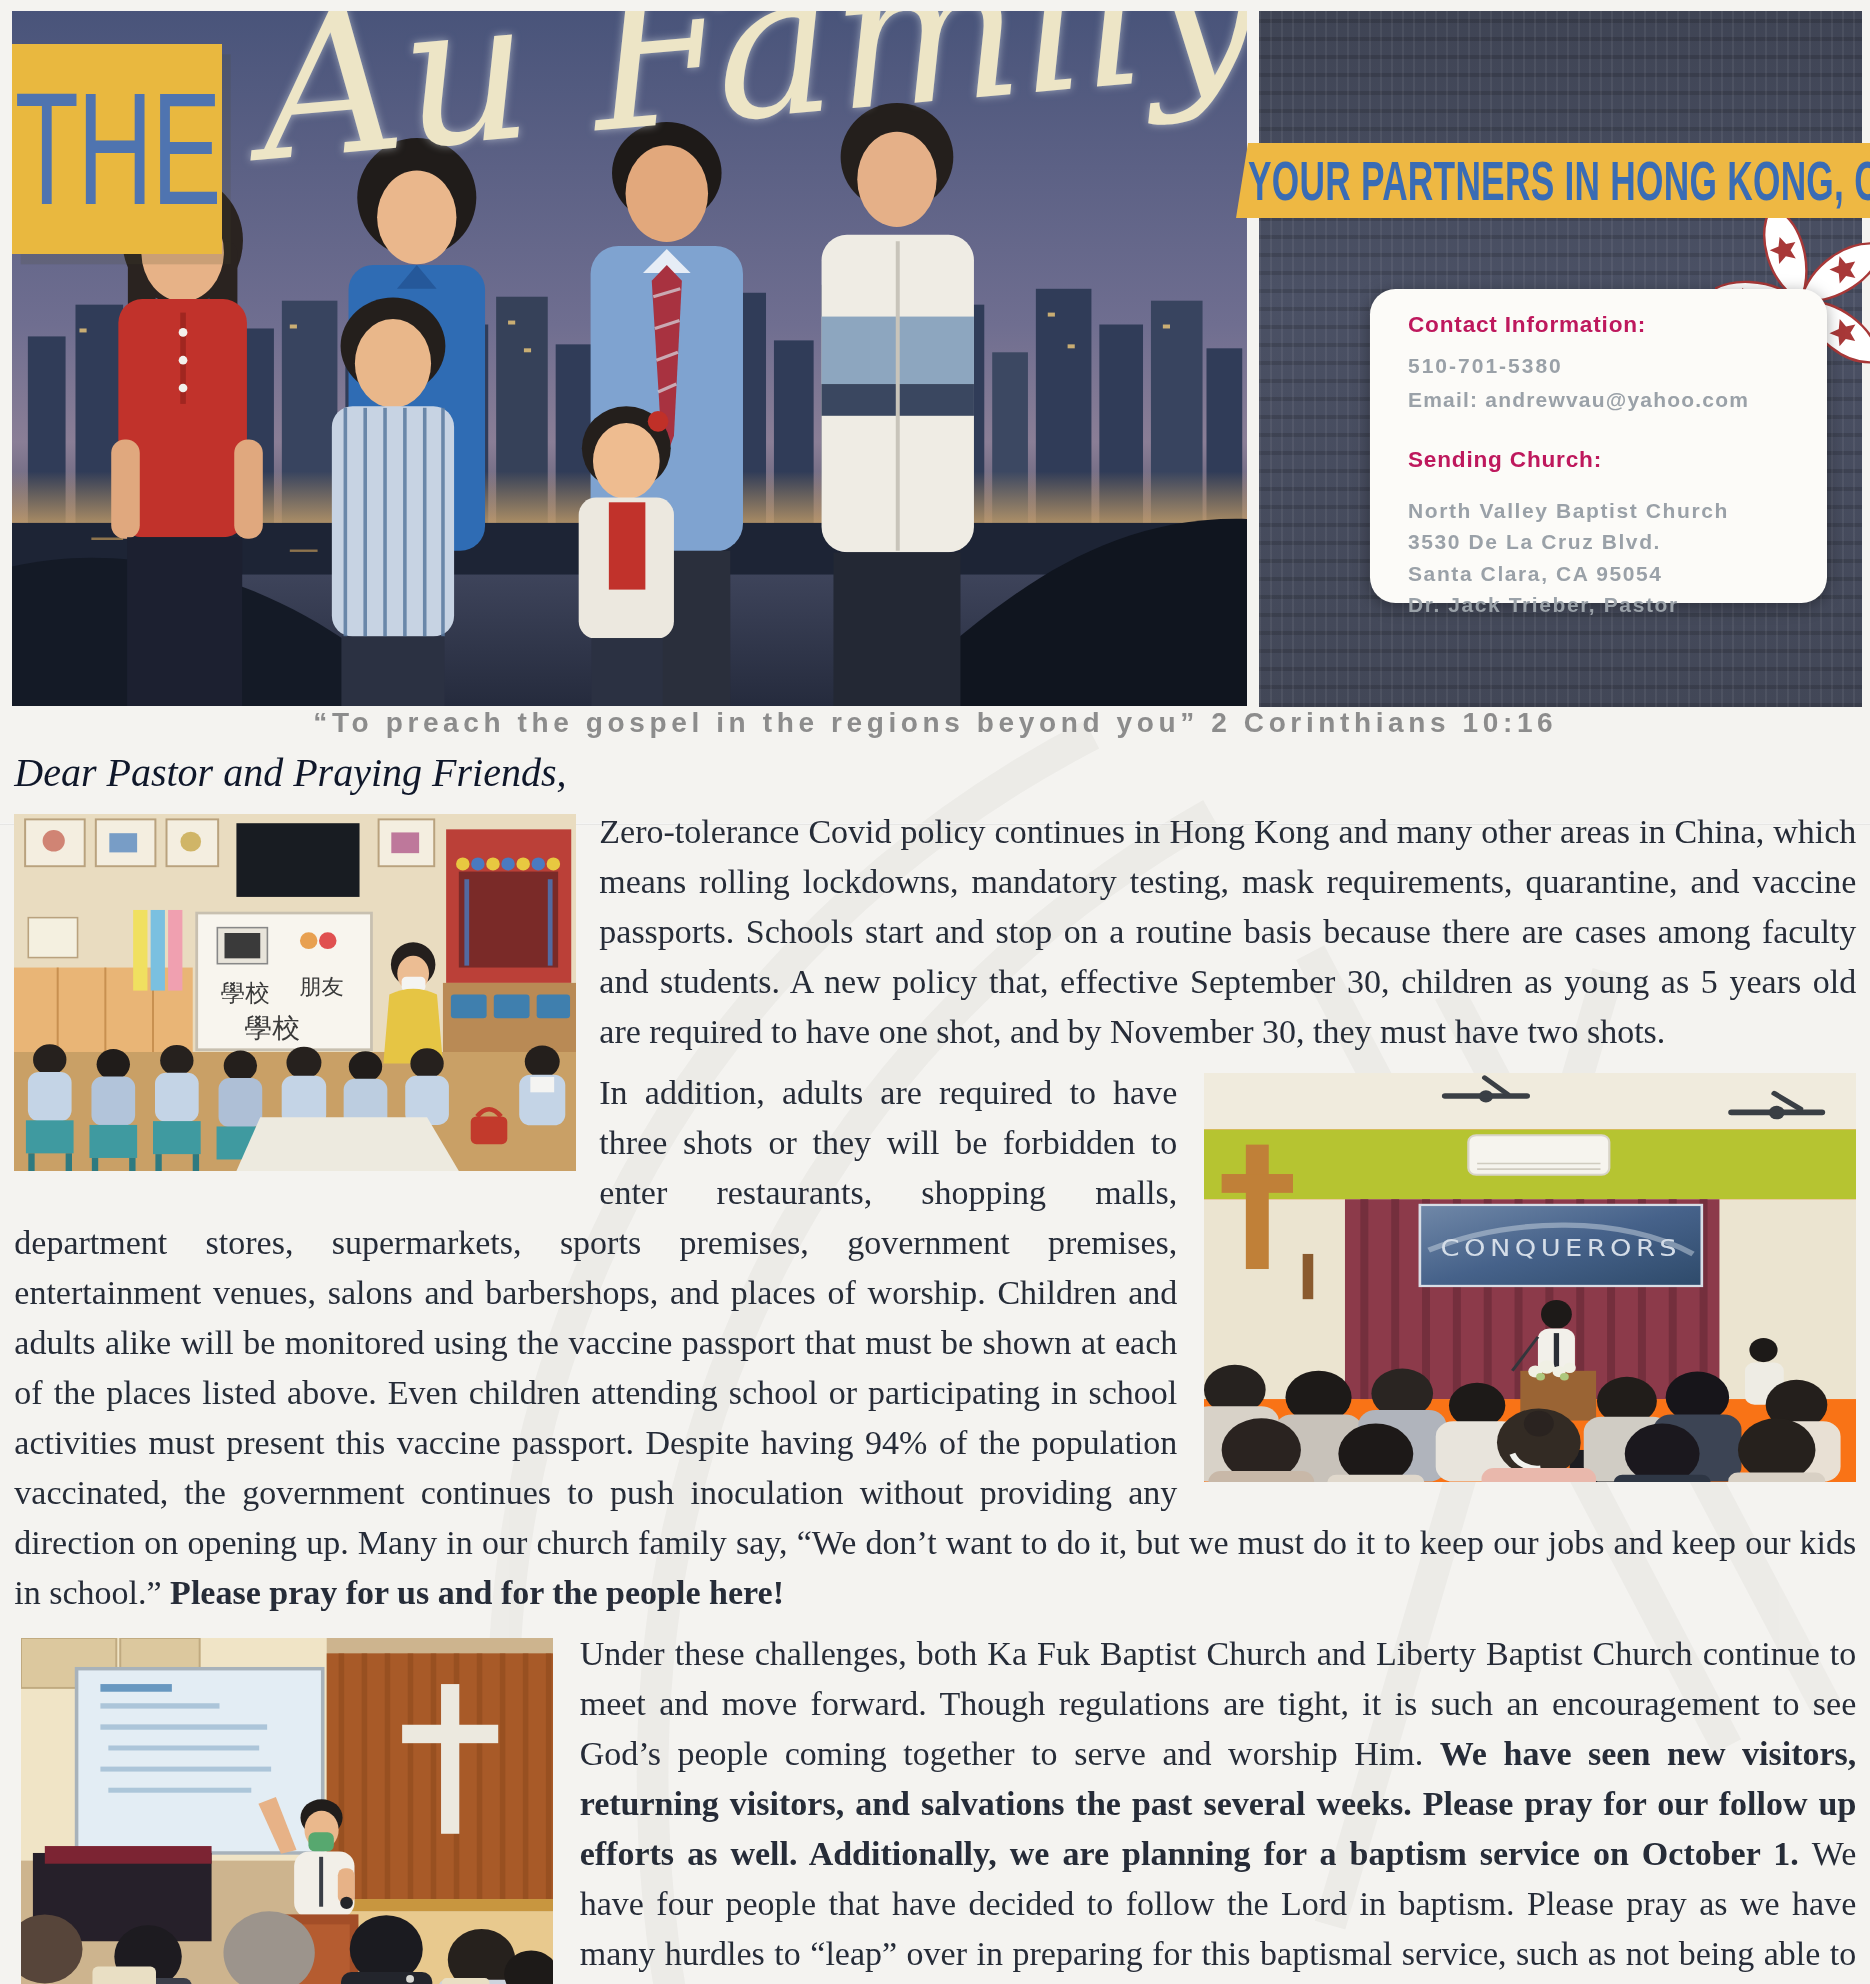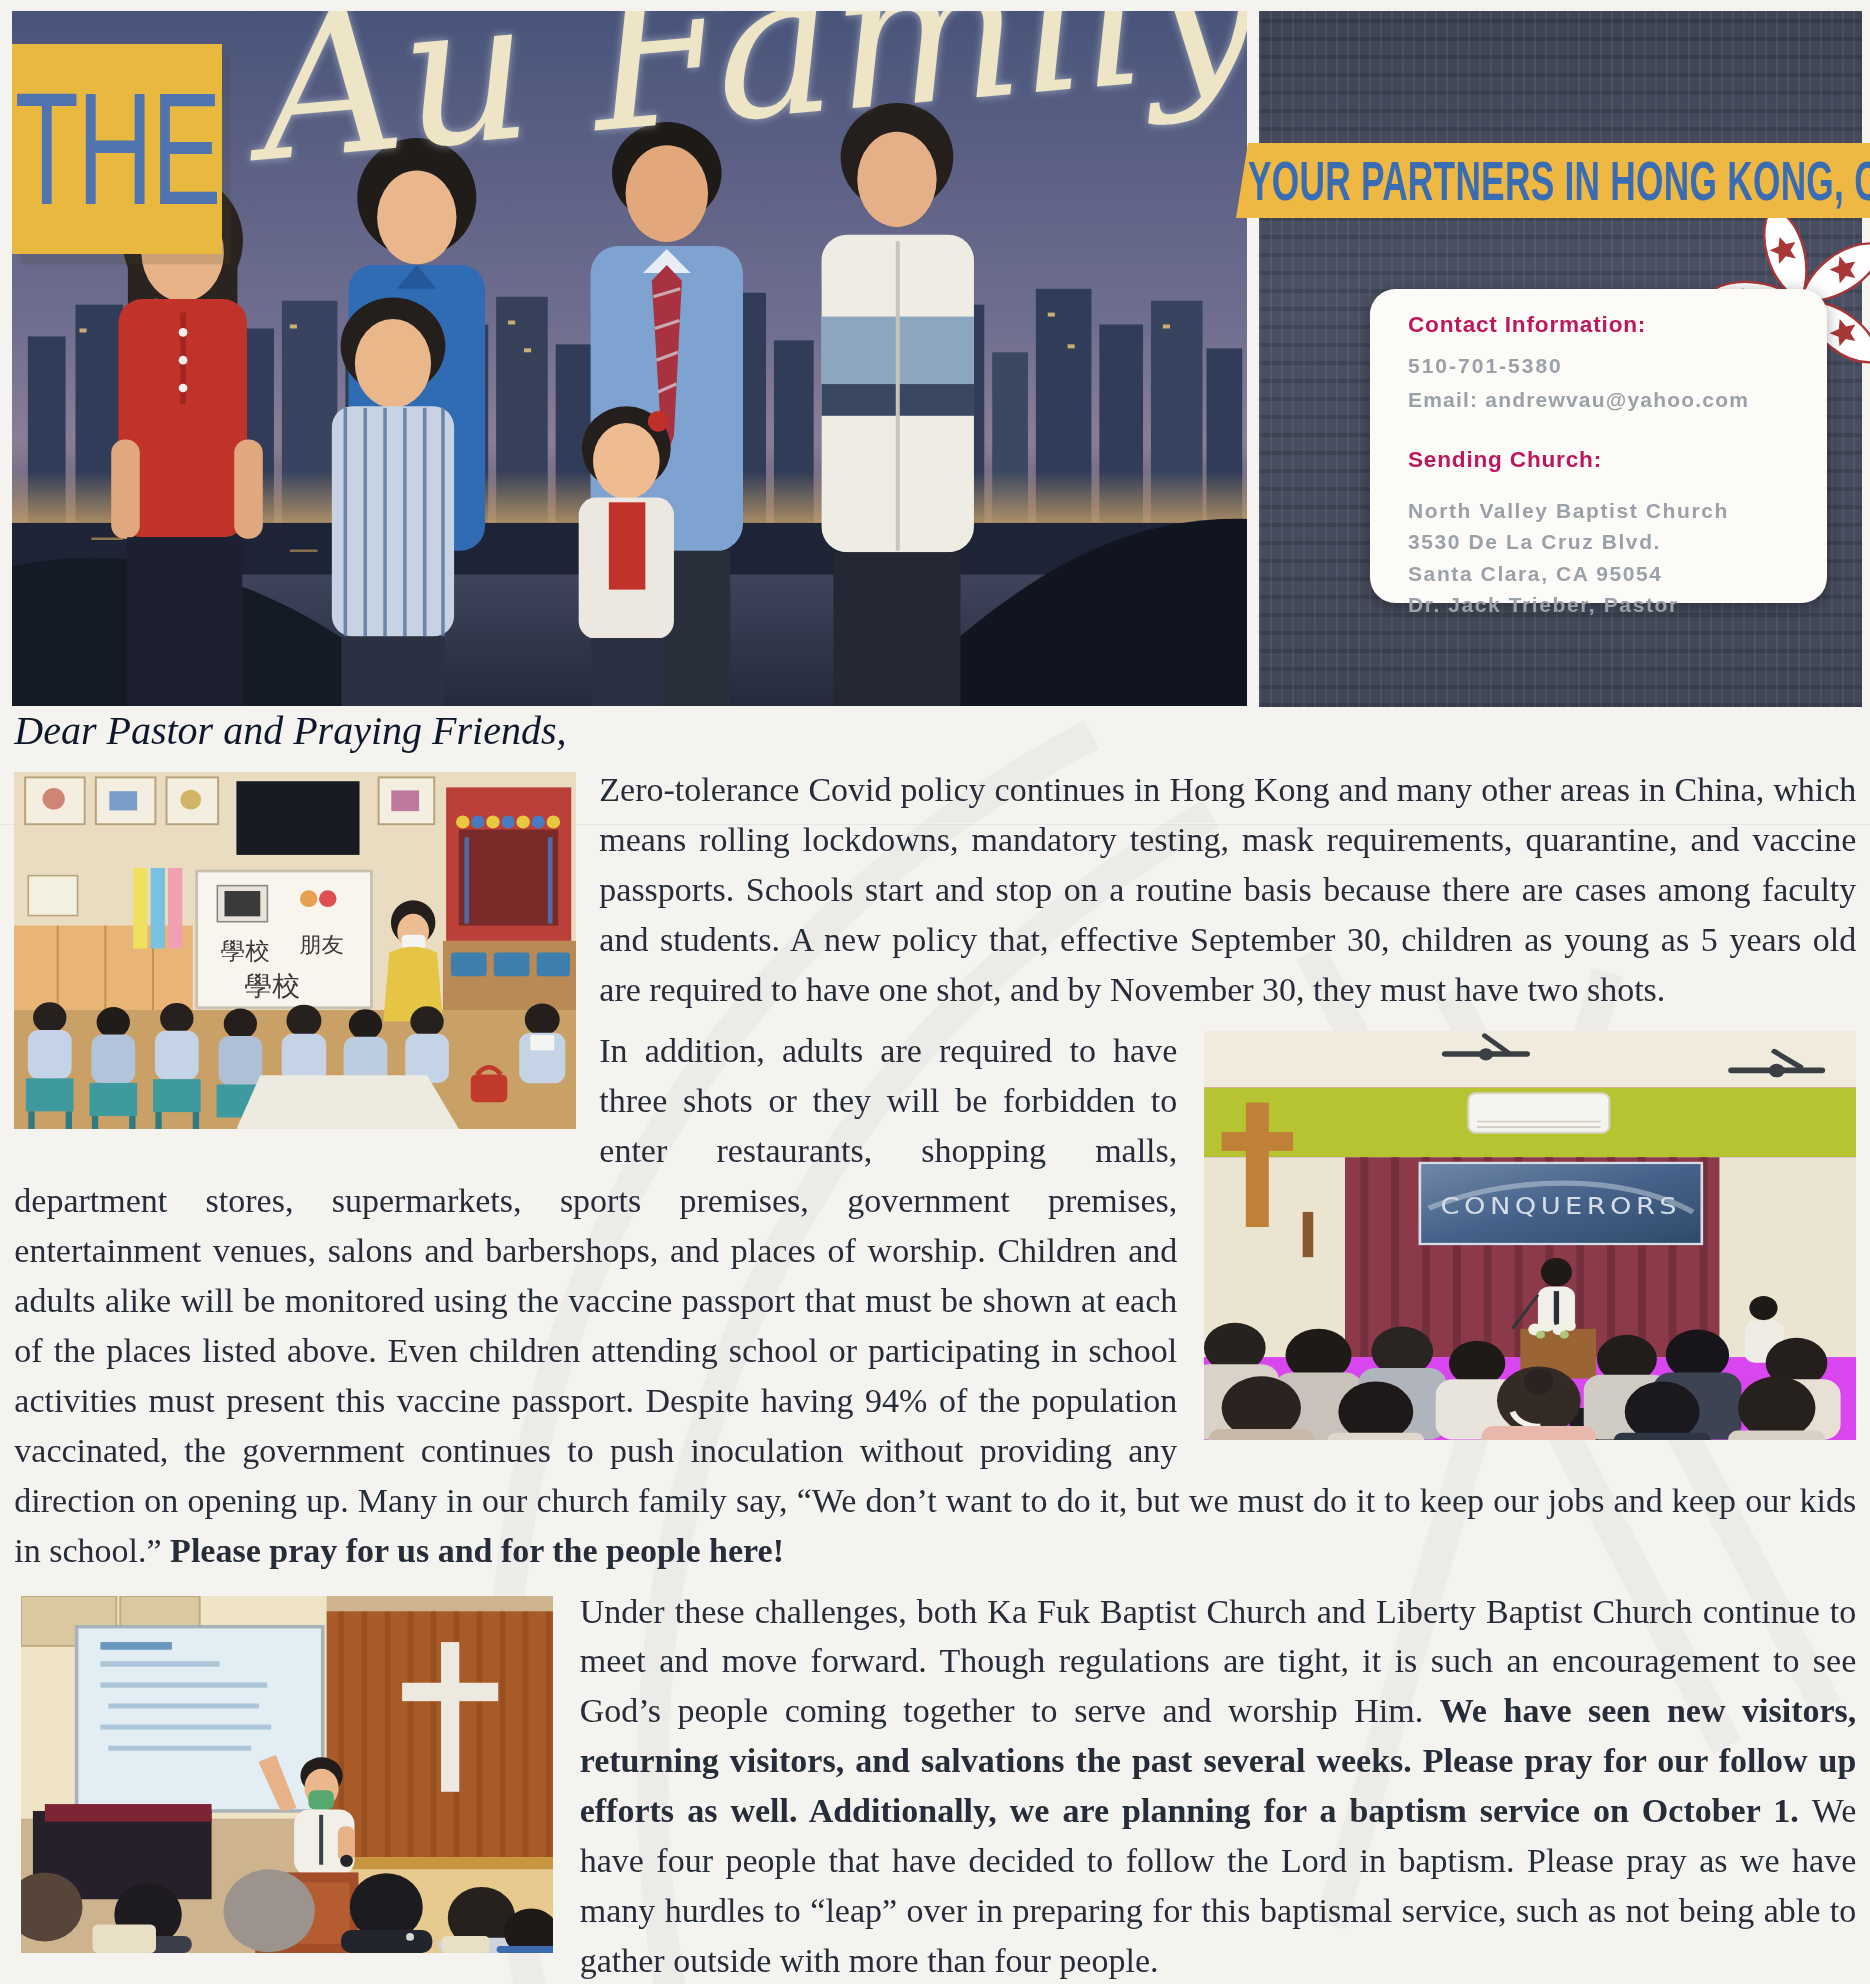--- a/index.html
+++ b/index.html
@@ -69,21 +69,21 @@
   
   .main { position:absolute; left:14.3px; top:707px; width:1842px; }
   .verse {
     text-align:center; font-family:"Liberation Sans", sans-serif; font-weight:700;
     font-size:28px; letter-spacing:0.165em; color:#8c8c8c; margin-bottom:10.3px;
   }
   .date-line { text-align:right; font-style:italic; font-size:40px; color:#202631; margin:0 1.6px 1.6px 0; }
   .salutation { font-style:italic; font-size:40px; color:#0f172a; margin-bottom:11px; }
   .letter { font-size:34px; line-height:1.47; text-align:justify; color:#262c38; }
   .letter p { margin:0 0 11px 0; }
-  .ph { background:#d946ef; }
+  .ph { background:#f97316; }
   .ph svg { display:block; width:100%; height:100%; }
   .ph-kg { float:left; width:562px; height:357px; margin:7.1px 23px 13.5px 0; }
   .ph-church { float:right; width:652px; height:409px; margin:4.8px 0 17.5px 27px; }
   .ph-preacher { float:left; width:532px; height:357px; margin:9.5px 27px 11px 6.4px; }
   .p3 { clear:both; }
   svg text { font-family:"DejaVu Sans", sans-serif; }
 </style>
 </head>
 <body>
 
@@ -283,20 +283,21 @@
         <span class="card-line">3530 De La Cruz Blvd.</span>
         <span class="card-line">Santa Clara, CA 95054</span>
         <span class="card-line">Dr. Jack Trieber, Pastor</span>
       </div>
     </div>
   </div>
 
   <div class="crease" style="top:823px;"></div>
 
   <div class="main">
+    <div class="verse">“To preach the gospel in the regions beyond you” 2 Corinthians 10:16</div>
     <div class="salutation">Dear Pastor and Praying Friends,</div>
 
     <div class="letter">
       <p>
         <span class="ph ph-kg" style="display:block;">
           <svg viewBox="0 0 1415 930" preserveAspectRatio="none" style="font-size:86px">
             <rect width="1415" height="620" fill="#e9dcc0"></rect>
             <rect y="620" width="1415" height="310" fill="#c9a066"></rect>
             <g fill="#f4eee0" stroke="#b9a27e" stroke-width="5">
               <rect x="28" y="14" width="150" height="122"></rect>

